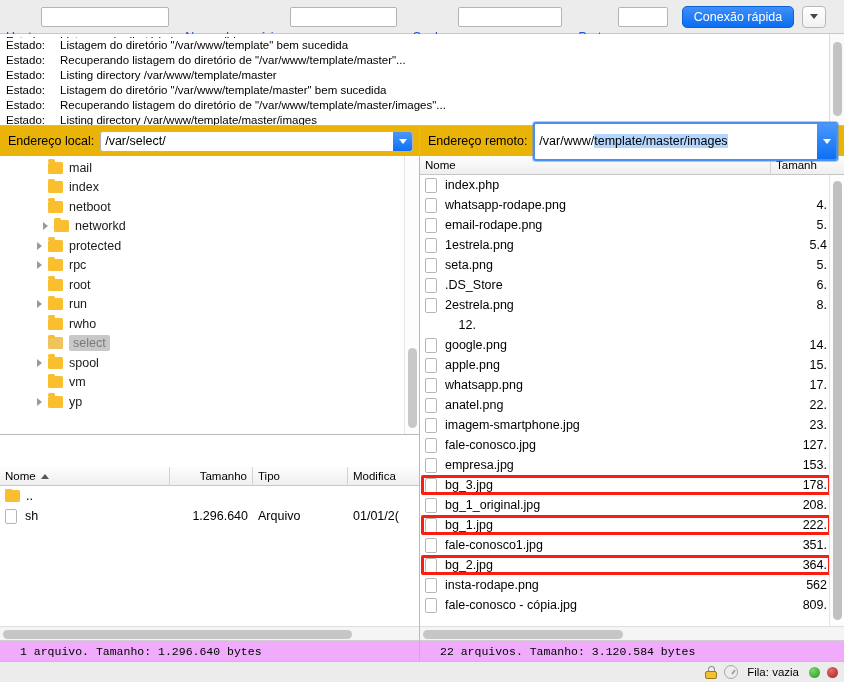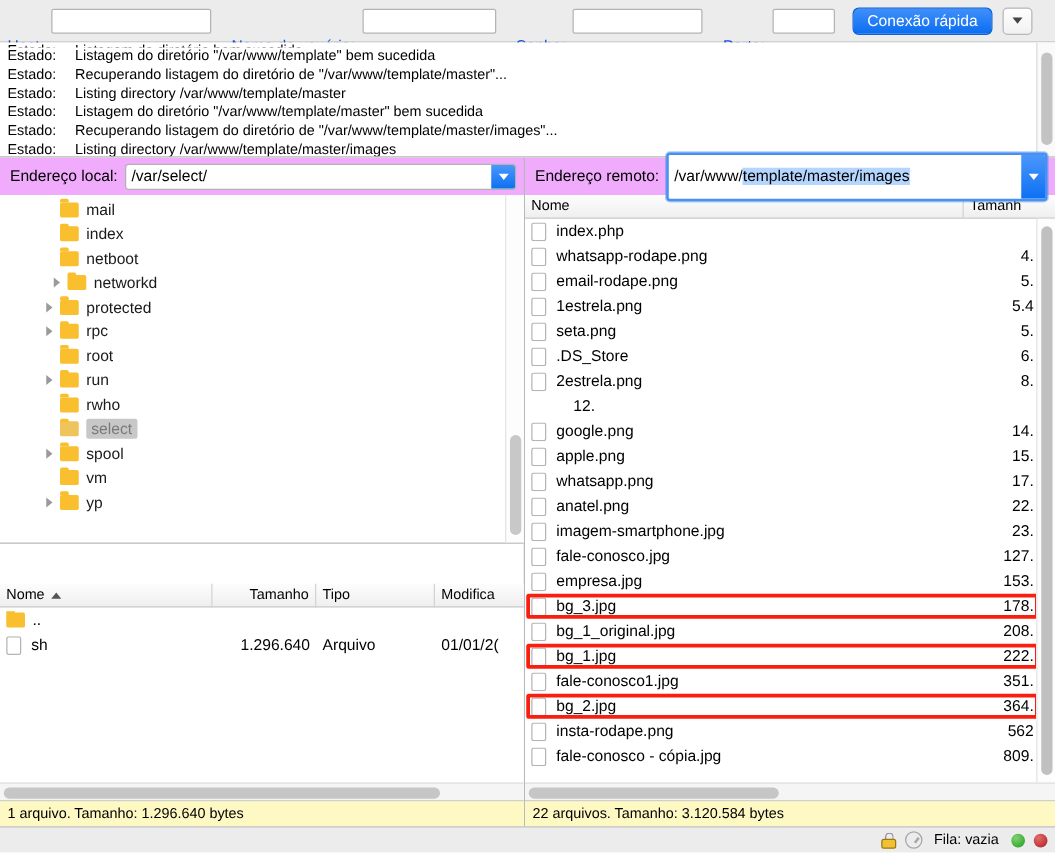--- a/index.html
+++ b/index.html
@@ -68,21 +68,21 @@
   }
   .logrows { flex: 1 1 auto; padding-top: 1px; overflow: hidden; }
   .logrow { height: 15px; line-height: 15px; display:flex; font-size: 11.5px; white-space: nowrap; }
   .logrow.clip { height: 4px; overflow: hidden; line-height: 15px; margin-top:-1px;}
   .log-key { width: 60px; flex: 0 0 60px; padding-left: 6px; color:#000; }
   .log-msg { color:#000;text-align:center; }
   .log-sb { flex: 0 0 15px; width: 15px; background:#fafafa; border-left:1px solid #dcdcdc; position:relative; }
   .log-sb-thumb { position:absolute; left:3px; width:9px; border-radius:4.5px; background:#c3c3c3; top:8px; height:74px; }
 
   
-  .addrrow { flex: 0 0 30px; height: 30px; display:flex; background:#f0abfc; }
+  .addrrow { flex: 0 0 30px; height: 30px; display:flex; background:#eab308; }
   .addrhalf { display:flex; align-items:center; height:30px; padding-left:8px; }
   .addrhalf.left { width: 420px; flex:0 0 420px; border-right:1px solid #b9b9b9;}
   .addrhalf.right { flex:1 1 auto; }
   .addr-label { font-size:12.5px; white-space:nowrap; margin-right:6px; }
   .addr-combo {
     flex: 1 1 auto; height: 21px; background:#fff;
     border:1px solid #b2b2b2; border-radius:3px;
     display:flex; align-items:center; position:relative;
     margin-right: 6px; overflow:hidden;
   }
@@ -140,22 +140,22 @@
   .fl-row { height:20px; display:flex; align-items:center; font-size:12.5px; white-space:nowrap; }
   .fl-cell { padding:0 5px; overflow:hidden; }
   .docicon {
     width:12px;height:15px; flex:0 0 12px; margin-right:8px;
     background:#fff; border:1px solid #b5b5b5; border-radius:2px;
   }
 
   
   .hscroll { flex:0 0 14px; height:14px; background:#f5f5f5; border-top:1px solid #dedede; position:relative; }
   .hscroll-thumb { position:absolute; top:3px; left:3px; height:9px; border-radius:4.5px; background:#c6c6c6; }
-  .pane-status { flex:0 0 21px; height:21px; display:flex; align-items:center; padding-left:6px;
-    background:#fef9c3; border-top:1px solid #cfcfcf; font-size:11.5px; white-space:nowrap; }
+  .pane-status { flex:0 0 21px; height:21px; display:flex; align-items:center; padding-left:20px;
+    background:#f0abfc; border-top:1px solid #cfcfcf; font-size:11.5px; white-space:nowrap;font-family:Liberation Mono, monospace; }
 
   
   .rl-head {
     flex:0 0 19px; height:19px; display:flex; align-items:center;
     background:linear-gradient(#fdfdfd,#efefef);
     border-bottom:1px solid #c6c6c6; font-size:11.5px;
   }
   .rl-head .hc { height:19px; line-height:19px; padding:0 5px; border-right:1px solid #d3d3d3; white-space:nowrap; overflow:hidden; }
   .rl-area { flex:1 1 auto; display:flex; min-height:0; }
   .rl-body { flex:1 1 auto; overflow:hidden; position:relative; }

